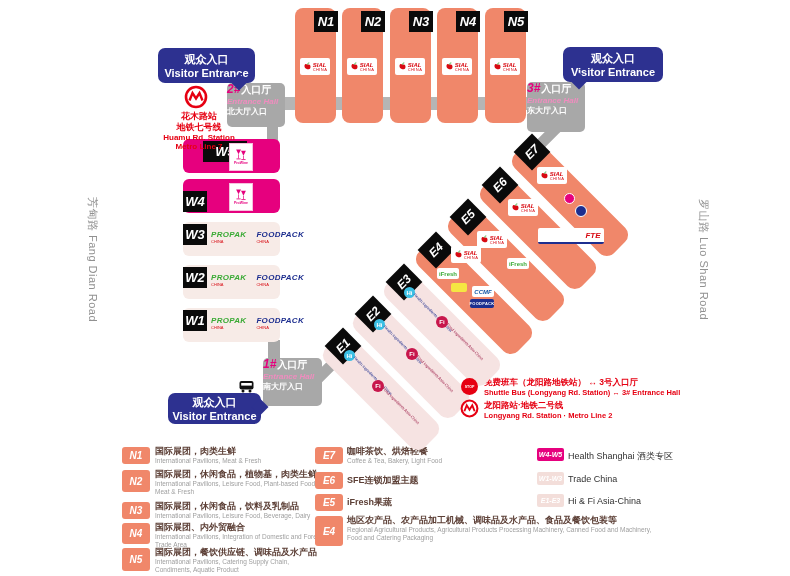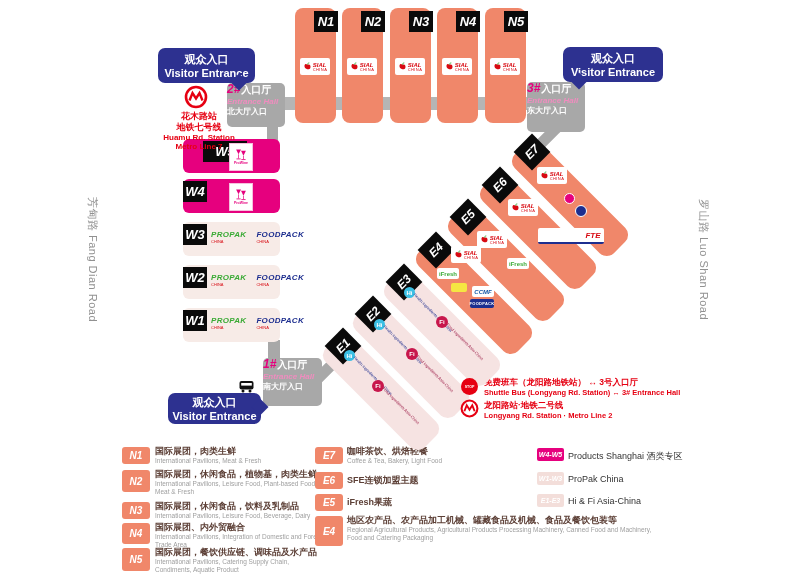--- a/index.html
+++ b/index.html
@@ -198,21 +198,21 @@
           <rect x="6" y="8" width="1" height="6" fill="#E6007E"></rect>
           <rect x="3.5" y="14" width="6" height="1.2" fill="#E6007E"></rect>
           <path d="M10 3 L17 3 L13.5 10 Z" fill="#E6007E"></path>
           <rect x="13" y="10" width="1" height="5" fill="#E6007E"></rect>
           <rect x="10.5" y="15" width="6" height="1.2" fill="#E6007E"></rect>
         </svg>
       <span class="pw">ProWine</span>
     </div>
   </div>
   <div class="whall w-mag" style="top:179px;">
-    <div class="blk-lbl" style="left:0;top:2px;width:24px;height:21px;">W4</div>
+    <div class="blk-lbl" style="left:0;top:12px;width:24px;height:21px;">W4</div>
     <div class="prowine" style="left:46px;top:4px;">
       <svg width="14" height="14" viewBox="0 0 20 18">
           <path d="M3 1 L10 1 L6.5 8 Z" fill="#E6007E"></path>
           <rect x="6" y="8" width="1" height="6" fill="#E6007E"></rect>
           <rect x="3.5" y="14" width="6" height="1.2" fill="#E6007E"></rect>
           <path d="M10 3 L17 3 L13.5 10 Z" fill="#E6007E"></path>
           <rect x="13" y="10" width="1" height="5" fill="#E6007E"></rect>
           <rect x="10.5" y="15" width="6" height="1.2" fill="#E6007E"></rect>
         </svg>
       <span class="pw">ProWine</span>
@@ -439,24 +439,24 @@
   <div class="lbadge" style="left:315px;top:472px;height:17px;">E6</div>
   <div class="ltext" style="left:347px;top:475px;width:320px;">
     <div class="cn">SFE连锁加盟主题</div>
   </div>
   <div class="lbadge" style="left:315px;top:494px;height:17px;">E5</div>
   <div class="ltext" style="left:347px;top:497px;width:320px;">
     <div class="cn">iFresh果蔬</div>
   </div>
   <div class="lbadge" style="left:315px;top:516px;height:30px;">E4</div>
   <div class="ltext" style="left:347px;top:515px;width:320px;">
-    <div class="cn">地区农产品、农产品加工机械、罐藏食品及机械、食品及餐饮包装等</div>
+    <div class="cn">地区农产品、农产品加工机械、调味品及水产品、食品及餐饮包装等</div>
     <div class="en">Regional Agricultural Products, Agricultural Products Processing Machinery, Canned Food and Machinery, Food and Catering Packaging</div>
   </div>
 
   <div class="lbadge small mag" style="left:537px;top:448px;">W4-W5</div>
-  <div class="l3label" style="left:568px;top:450px;">Products Shanghai 酒类专区</div>
+  <div class="l3label" style="left:568px;top:450px;">Health Shanghai 酒类专区</div>
   <div class="lbadge small pale" style="left:537px;top:472px;">W1-W3</div>
-  <div class="l3label" style="left:568px;top:474px;">ProPak China</div>
+  <div class="l3label" style="left:568px;top:474px;">Trade China</div>
   <div class="lbadge small pale" style="left:537px;top:494px;">E1-E3</div>
   <div class="l3label" style="left:568px;top:496px;text-align:right;">Hi &amp; Fi Asia-China</div>
 
 </div>
 
 </body></html>

